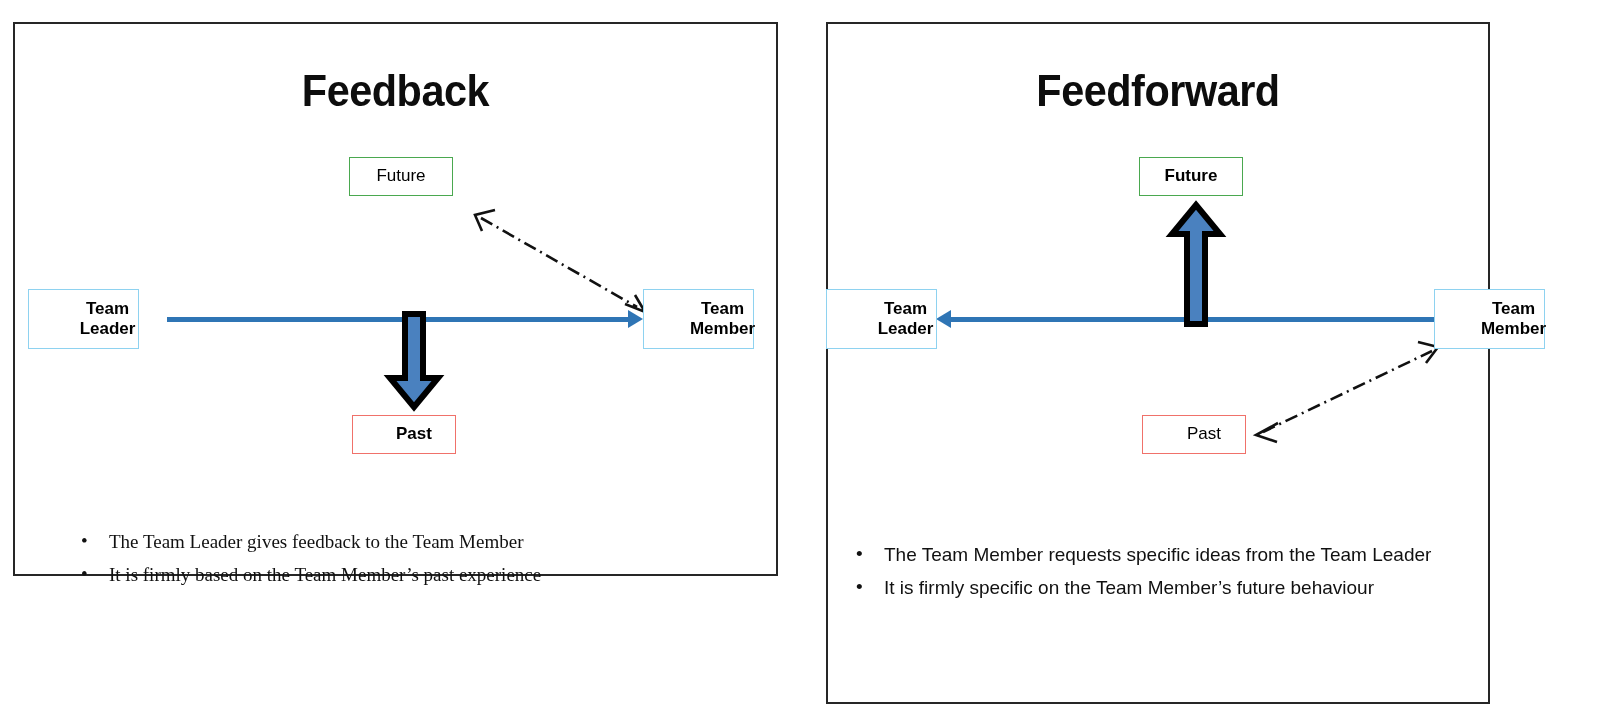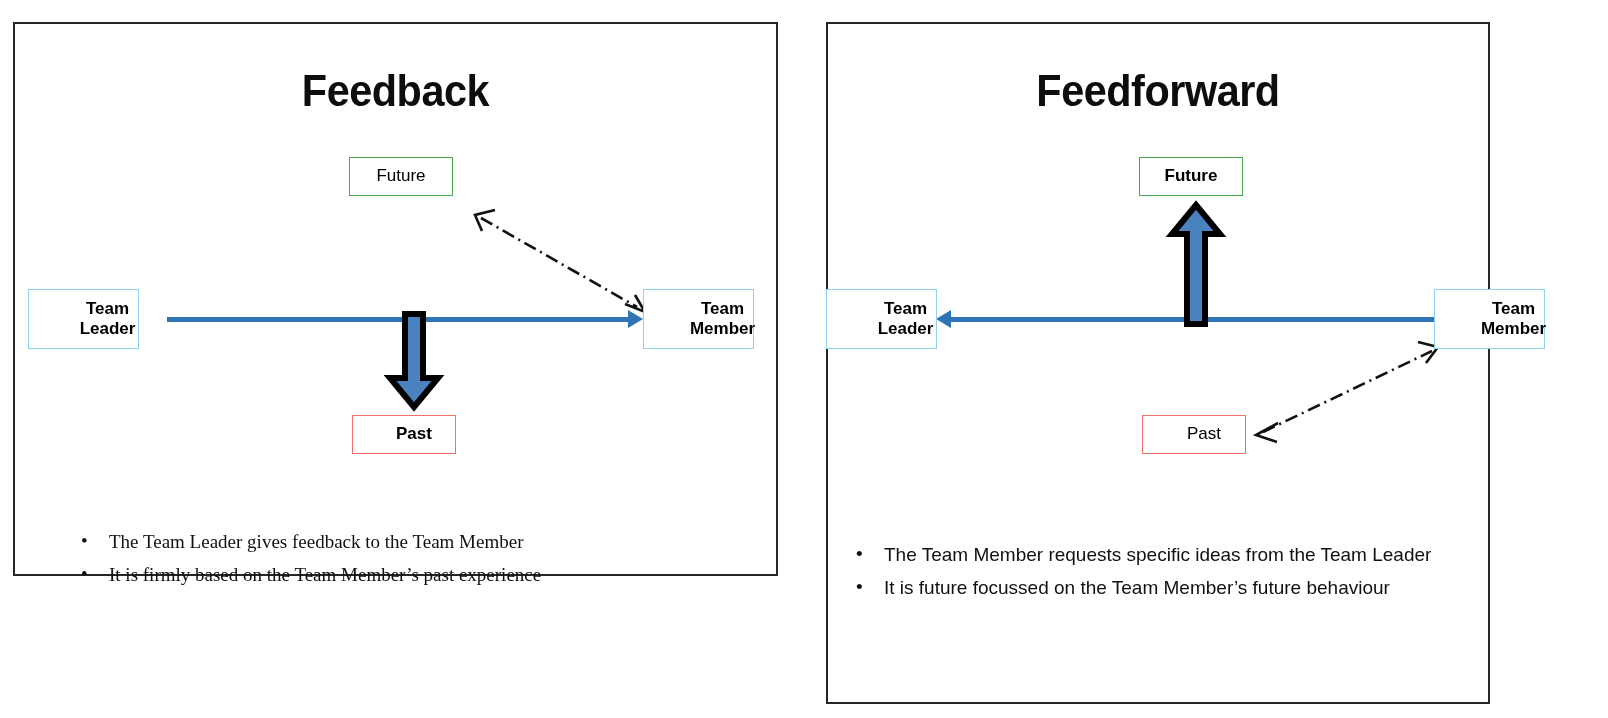--- a/index.html
+++ b/index.html
@@ -130,17 +130,17 @@
     <div class="dashline" style="left:414px;top:313px;">
       <svg width="215" height="110" viewBox="0 0 215 110">
         <line x1="21" y1="95" x2="190" y2="14" stroke="#111111" stroke-width="2.6" stroke-dasharray="13,5,2,5" stroke-linecap="butt"></line>
         <polyline points="36,86 14,98 35,105" fill="none" stroke="#111111" stroke-width="2.6" stroke-linecap="butt" stroke-linejoin="miter"></polyline>
         <polyline points="176,5 196,10 184,26" fill="none" stroke="#111111" stroke-width="2.6" stroke-linecap="butt" stroke-linejoin="miter"></polyline>
       </svg>
     </div>
 
     <ul class="bullets" style="left:22px;top:497px;margin-top:24px;">
       <li>The Team Member requests specific ideas from the Team Leader</li>
-      <li>It is future focussed on the Team Member’s future behaviour</li>
+      <li>It is firmly specific on the Team Member’s future behaviour</li>
     </ul>
   </div>
 
 </div>
 
 </body></html>

